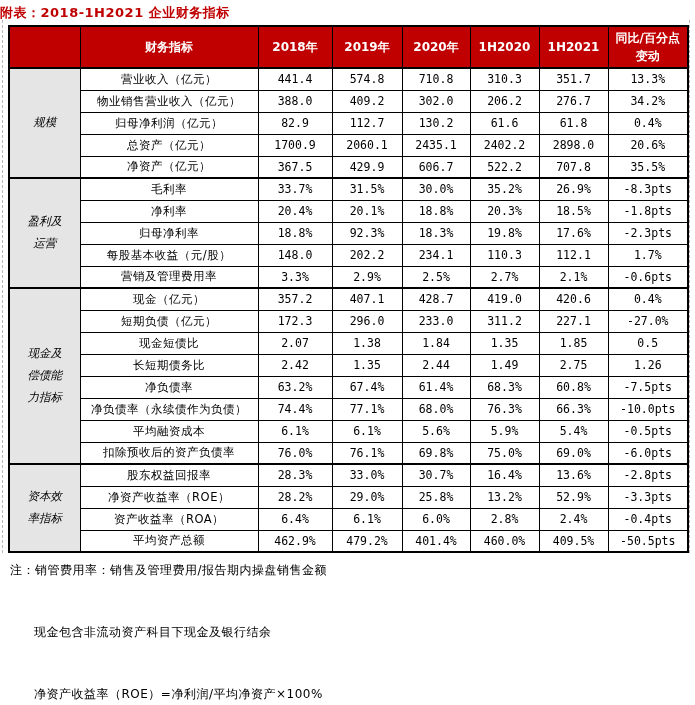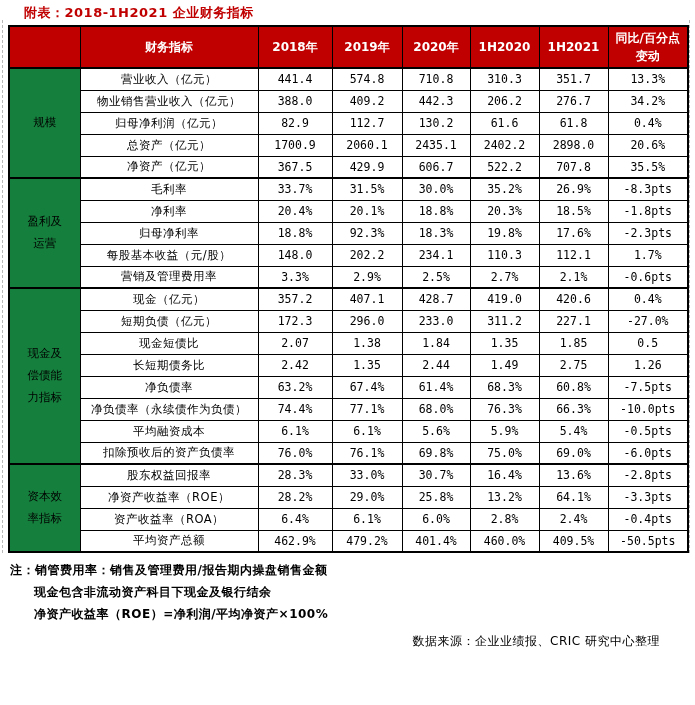--- a/index.html
+++ b/index.html
@@ -8,21 +8,21 @@
     width: 695px; height: 705px;
     background: #ffffff;
     font-family: "DejaVu Sans", "Liberation Sans", sans-serif;
     position: relative;
     color: #000;
   }
   .page-title {
     color: #c00000;
     font-weight: bold;
     font-size: 13px;
-    padding: 4px 0 3px 24px;
+    padding: 4px 0 3px 0;
     letter-spacing: 0.5px;
   }
   table.fin-table {
     border-collapse: collapse;
     table-layout: fixed;
     margin-left: 8px;
     width: 679px;
     border: 2px solid #000;
   }
   .fin-table th, .fin-table td {
@@ -44,39 +44,39 @@
     text-align: center;
     font-size: 11.5px;
     padding: 1px 2px;
   }
   .fin-table tbody tr.group-start td { border-top: 2px solid #000; }
   .group-cell {
     font-size: 12px;
     line-height: 1.9;
     padding: 2px 13px !important;
     border-right: 1px solid #000;
-    background: #15803d;
+    background: #e5e5e5;
+    font-style: italic;
   }
   .indicator-cell {
     font-size: 12px;
     letter-spacing: 0.5px;
   }
   .value-cell {
     font-family: "DejaVu Sans Mono", "Liberation Mono", monospace;
     font-size: 11.5px;
   }
   .notes {
     margin: 6px 0 0 10px;
     font-size: 12px;
     line-height: 22px;
     letter-spacing: 0.5px;
-    font-weight: bold;
   }
   .note { white-space: nowrap; }
-  .note + .note { padding-left: 24px; }
+  .note + .note { padding-left: 24px; margin-top: 40px; }
   .source-line {
     margin-top: 8px;
     font-size: 12px;
     text-align: right;
     padding-right: 35px;
     letter-spacing: 0.5px;
   }
   .source-text { }
   .page-break-guide {
     position: absolute;
@@ -127,21 +127,21 @@
         <td class="value-cell">574.8</td>
         <td class="value-cell">710.8</td>
         <td class="value-cell">310.3</td>
         <td class="value-cell">351.7</td>
         <td class="value-cell">13.3%</td>
       </tr>
       <tr>
         <td class="indicator-cell">物业销售营业收入（亿元）</td>
         <td class="value-cell">388.0</td>
         <td class="value-cell">409.2</td>
-        <td class="value-cell">442.3</td>
+        <td class="value-cell">302.0</td>
         <td class="value-cell">206.2</td>
         <td class="value-cell">276.7</td>
         <td class="value-cell">34.2%</td>
       </tr>
       <tr>
         <td class="indicator-cell">归母净利润（亿元）</td>
         <td class="value-cell">82.9</td>
         <td class="value-cell">112.7</td>
         <td class="value-cell">130.2</td>
         <td class="value-cell">61.6</td>
@@ -294,21 +294,21 @@
         <td class="value-cell">16.4%</td>
         <td class="value-cell">13.6%</td>
         <td class="value-cell">-2.8pts</td>
       </tr>
       <tr>
         <td class="indicator-cell">净资产收益率（ROE）</td>
         <td class="value-cell">28.2%</td>
         <td class="value-cell">29.0%</td>
         <td class="value-cell">25.8%</td>
         <td class="value-cell">13.2%</td>
-        <td class="value-cell">64.1%</td>
+        <td class="value-cell">52.9%</td>
         <td class="value-cell">-3.3pts</td>
       </tr>
       <tr>
         <td class="indicator-cell">资产收益率（ROA）</td>
         <td class="value-cell">6.4%</td>
         <td class="value-cell">6.1%</td>
         <td class="value-cell">6.0%</td>
         <td class="value-cell">2.8%</td>
         <td class="value-cell">2.4%</td>
         <td class="value-cell">-0.4pts</td>

